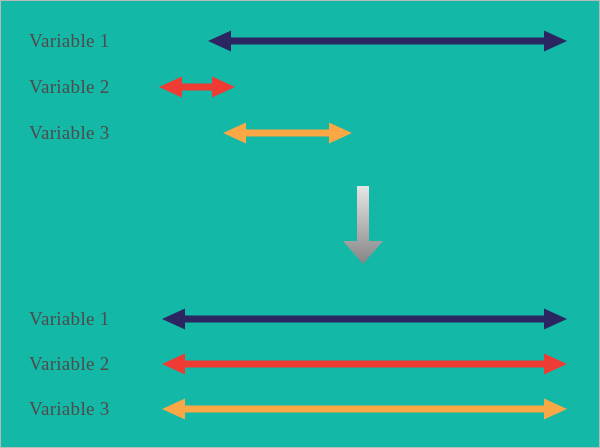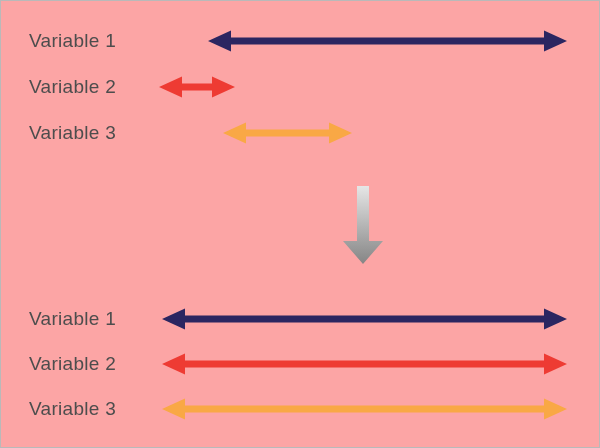--- a/index.html
+++ b/index.html
@@ -1,23 +1,23 @@
 <!DOCTYPE html>
 <html style="--text-color: #4d4d4d; --border-color: #b9b9b9;"><head>
 <meta charset="utf-8">
 <style>
   html, body { margin: 0; padding: 0; background: #ffffff; }
   .canvas {
     position: relative;
     width: 600px;
     height: 448px;
     box-sizing: border-box;
-    background: #fca5a5;
+    background: #14b8a6;
     border: 1px solid var(--border-color, #b9b9b9);
-    font-family: Liberation Sans, sans-serif;
+    font-family: Liberation Serif, serif;
     overflow: hidden;
   }
   .lbl {
     position: absolute;
     left: 28px;
     height: 24px;
     line-height: 24px;
     font-size: 19px;
     letter-spacing: 0.3px;
     color: var(--text-color, #4d4d4d);

